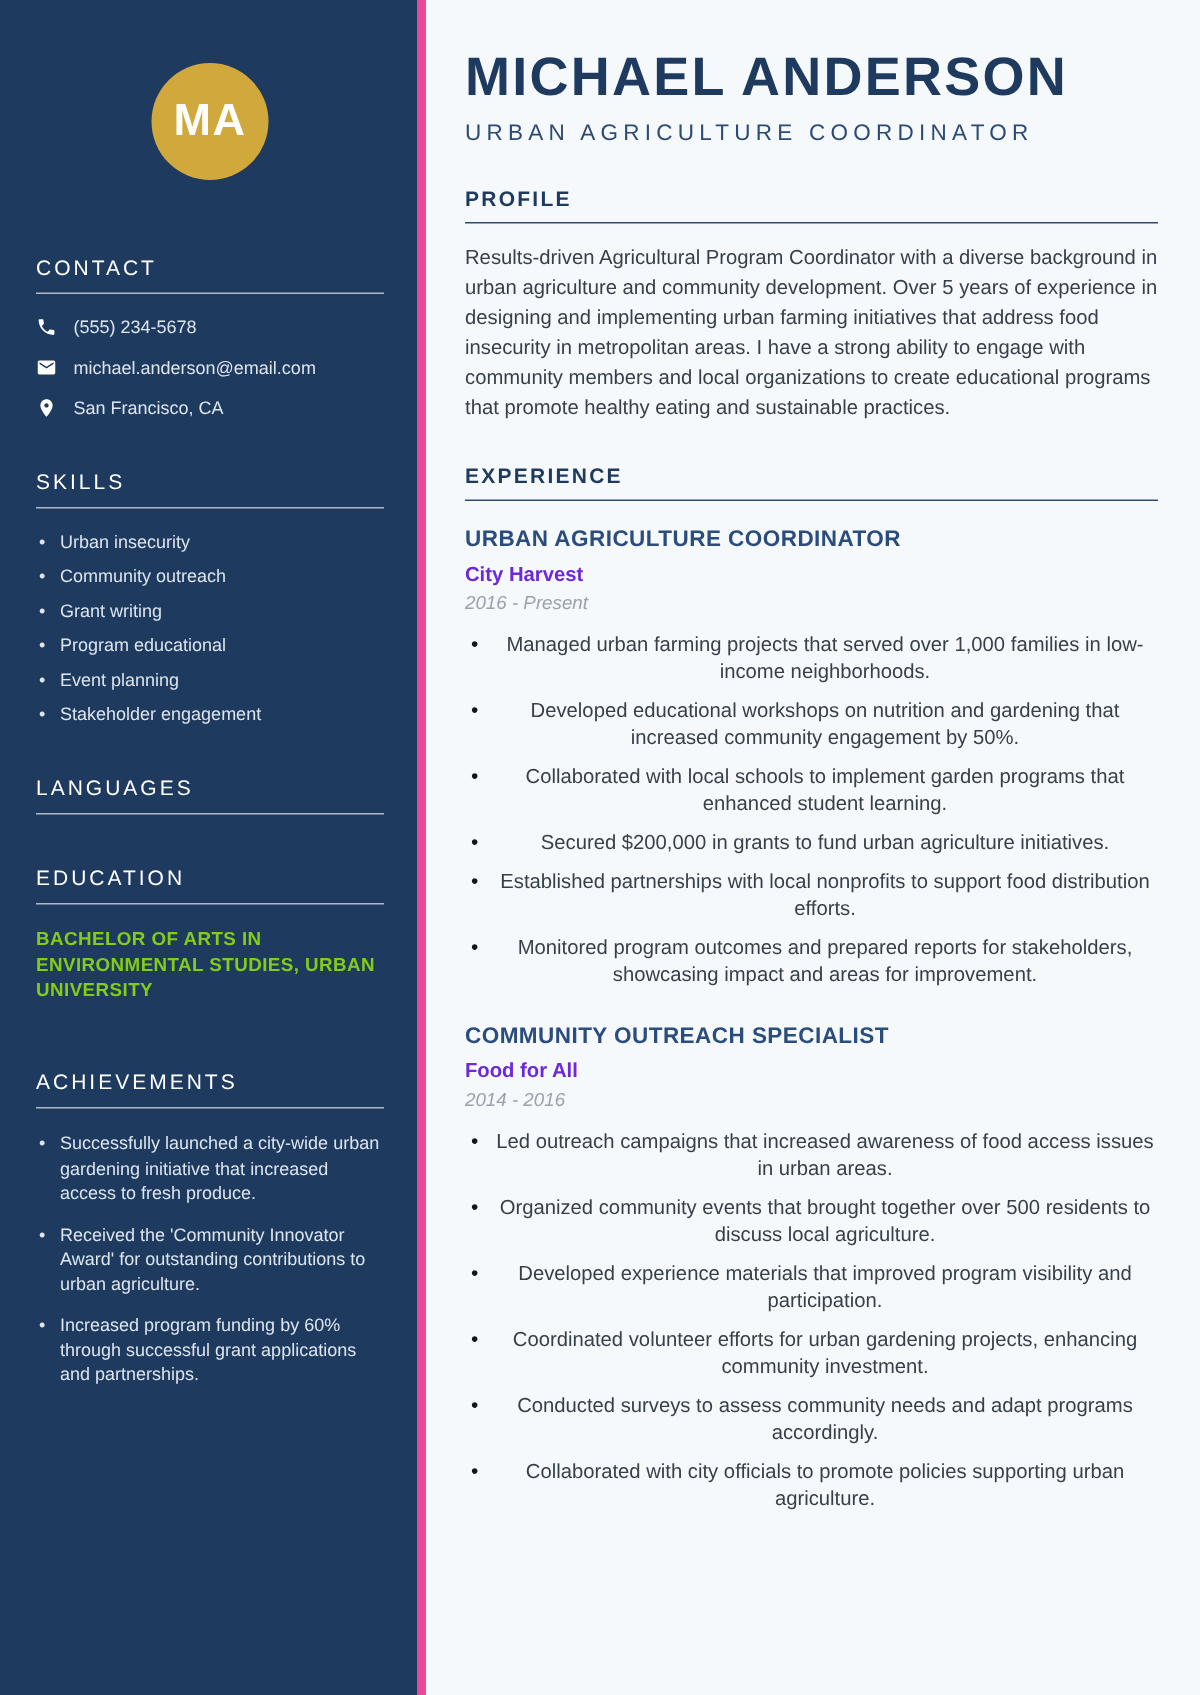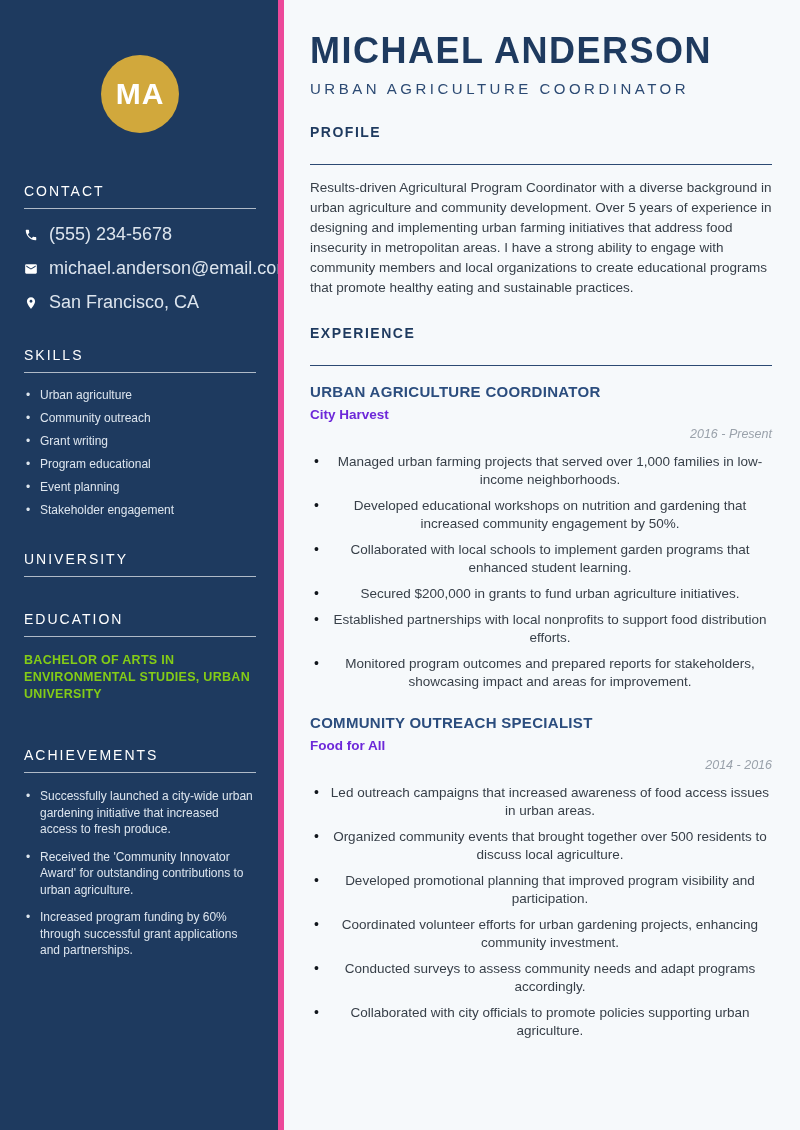--- a/index.html
+++ b/index.html
@@ -12,52 +12,52 @@
     --muted-text:#9aa2ab;
     --sidebar-text:#dde5ee;
   }
   *{margin:0;padding:0;box-sizing:border-box;}
   html,body{width:800px;height:1130px;overflow:hidden;}
   body{font-family:"Liberation Sans","DejaVu Sans",sans-serif;background:#fff;}
   .page{display:flex;width:800px;height:1130px;}
 
   
   .sidebar{width:278px;min-width:278px;height:100%;background:var(--sidebar-bg);
-    color:var(--sidebar-text);padding:17px 22px 20px 24px;}
+    color:var(--sidebar-text);padding:4px 22px 20px 24px;}
   .avatar{width:78px;height:78px;border-radius:50%;background:var(--avatar-bg);
     margin:38px auto 0;display:flex;align-items:center;justify-content:center;}
   .avatar span{color:#fff;font-size:30px;font-weight:bold;letter-spacing:1px;}
   .sb-section{margin-top:34px;}
   .sb-section.first{margin-top:50px;}
   .sb-section h2{color:#fff;font-size:14px;font-weight:normal;letter-spacing:2px;
     padding-bottom:9px;border-bottom:1px solid rgba(255,255,255,.65);margin-bottom:15px;}
   .contact-row{display:flex;align-items:center;gap:11px;margin-bottom:13px;}
   .contact-row svg{width:14px;height:14px;flex:none;fill:#fff;}
-  .contact-row span{font-size:18px;color:var(--sidebar-text);text-align:center;}
+  .contact-row span{font-size:12px;color:var(--sidebar-text);text-align:center;}
   .sb-list{list-style:none;}
   .sb-list li{position:relative;padding-left:16px;font-size:12px;line-height:14px;
     margin-bottom:9px;color:var(--sidebar-text);}
   .sb-list li::before{content:"•";position:absolute;left:2px;top:0;color:var(--sidebar-text);}
   .sb-list.wide li{line-height:16.5px;margin-bottom:11px;}
   .degree{font-size:12.5px;font-weight:bold;color:#84cc16;line-height:17px;letter-spacing:.3px;}
 
   
   .main{flex:1;background:var(--main-bg);border-left:6px solid #ec4899;
     padding:30px 28px 0 26px;}
   .name{font-size:36px;font-weight:bold;color:var(--heading-navy);letter-spacing:1.5px;line-height:1.15;}
   .job-title{font-size:15px;color:#2c4a73;letter-spacing:3.5px;margin-top:9px;font-weight:500;}
   .m-section{margin-top:27px;}
   .m-section h2{font-size:14px;font-weight:bold;color:var(--heading-navy);letter-spacing:1.5px;
-    padding-bottom:24px;border-bottom:1.5px solid #2c4a73;margin-bottom:13px;}
+    padding-bottom:8px;border-bottom:1.5px solid #2c4a73;margin-bottom:13px;}
   .profile-text{font-size:13.5px;line-height:20px;color:var(--body-text);}
   .job{margin-top:17px;}
   .job + .job{margin-top:23px;}
   .role{font-size:15px;font-weight:bold;color:var(--accent-blue);letter-spacing:.3px;}
   .company{font-size:13.5px;font-weight:bold;color:#6d28d9;margin-top:7px;}
-  .dates{font-size:12.5px;font-style:italic;color:var(--muted-text);margin-top:5px;text-align:right;}
+  .dates{font-size:12.5px;font-style:italic;color:var(--muted-text);margin-top:5px;}
   .m-bullets{list-style:none;margin-top:12px;}
   .m-bullets li{position:relative;padding-left:18px;font-size:13.5px;line-height:18px;
     color:var(--body-text);margin-bottom:8px;text-align:center;}
   .m-bullets li::before{content:"•";position:absolute;left:4px;top:-1px;color:#11161c;font-size:14px;}
 </style>
 </head>
 <body>
 
 <div class="page">
 
@@ -86,31 +86,31 @@
             <path d="M12 2C8.13 2 5 5.13 5 9c0 5.25 7 13 7 13s7-7.75 7-13c0-3.87-3.13-7-7-7zm0 9.5c-1.38 0-2.5-1.12-2.5-2.5s1.12-2.5 2.5-2.5 2.5 1.12 2.5 2.5-1.12 2.5-2.5 2.5z"></path>
           </svg>
         <span>San Francisco, CA</span>
       </div>
     </section>
 
     <section class="sb-section">
       <h2>SKILLS</h2>
       <ul class="sb-list">
 
-      <li>Urban agriculture</li>
+      <li>Urban insecurity</li>
           <li>Community outreach</li>
           <li>Grant writing</li>
           <li>Program educational</li>
           <li>Event planning</li>
           <li>Stakeholder engagement</li>
         </ul>
     </section>
 
     <section class="sb-section">
-      <h2>UNIVERSITY</h2>
+      <h2>LANGUAGES</h2>
     </section>
 
     <section class="sb-section">
       <h2>EDUCATION</h2>
       <p class="degree">BACHELOR OF ARTS IN ENVIRONMENTAL STUDIES, URBAN UNIVERSITY</p>
     </section>
 
     <section class="sb-section" style="margin-top:44px;">
       <h2>ACHIEVEMENTS</h2>
       <ul class="sb-list wide">
@@ -152,21 +152,21 @@
       </div>
 
       <div class="job">
         <div class="role">COMMUNITY OUTREACH SPECIALIST</div>
         <div class="company">Food for All</div>
         <div class="dates">2014 - 2016</div>
         <ul class="m-bullets">
 
         <li>Led outreach campaigns that increased awareness of food access issues in urban areas.</li>
             <li>Organized community events that brought together over 500 residents to discuss local agriculture.</li>
-            <li>Developed promotional planning that improved program visibility and participation.</li>
+            <li>Developed experience materials that improved program visibility and participation.</li>
             <li>Coordinated volunteer efforts for urban gardening projects, enhancing community investment.</li>
             <li>Conducted surveys to assess community needs and adapt programs accordingly.</li>
             <li>Collaborated with city officials to promote policies supporting urban agriculture.</li>
           </ul>
       </div>
 
     </section>
   </main>
 </div>
 

